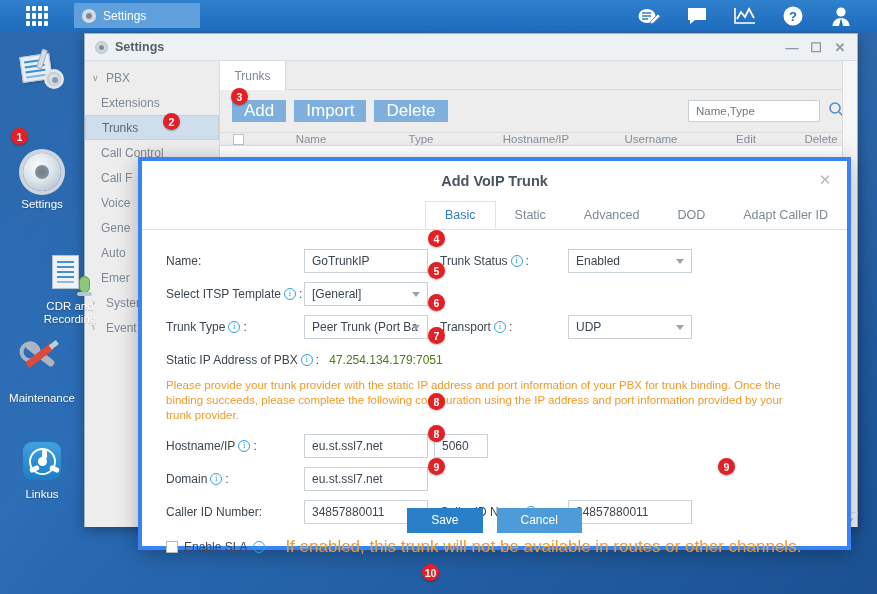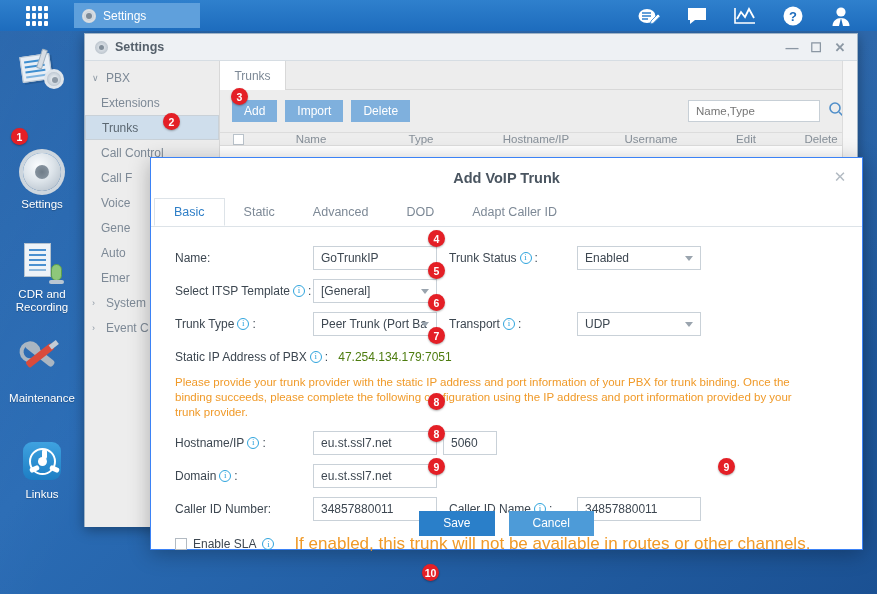--- a/index.html
+++ b/index.html
@@ -153,21 +153,21 @@
   .tree .caret { font-size:9px; color:#8b97a3; width:9px; }
 
   .content { flex:1; background:#fff; position:relative; }
   .tabs-row { height:29px; background:#ededed; border-bottom:1px solid #d8d8d8; display:flex; }
   .tabs-row .tab {
     min-width:66px; padding:0 13px; height:29px; display:flex;align-items:center;justify-content:center;
     font-size:12px; color:#7d8996; background:#fff; border-right:1px solid #d8d8d8;
   }
   .toolbar { height:42px; background:#ededed; display:flex; align-items:center; padding:0 12px; gap:8px; position:relative;}
   .btn-blue {
-    background:#7fb0dd; color:#fff; font-size:12px; border:none;
+    background:#7fb0dd; color:#fff; font-size:17px; border:none;
     height:22px; padding:0 12px; cursor:pointer; font-family:inherit;
   }
   .search-wrap { margin-left:auto; display:flex; align-items:center; gap:8px; }
   .search-box {
     width:132px;height:22px;border:1px solid #c7cfd6;background:#fff;
     font-size:11.5px;color:#a9b3bc;padding:0 7px; font-family:inherit;
   }
   .search-ico { color:#4f8ec9; font-size:15px; }
 
   .thead {
@@ -184,33 +184,33 @@
     position:absolute; right:0; top:0; width:15px; height:100%;
     background:#f6f6f6; border-left:1px solid #dcdcdc;
   }
   .vscroll .arrow{
     position:absolute; bottom:0; width:15px;height:15px; display:flex;align-items:center;justify-content:center;
     color:#9aa4ae; font-size:8px; border-top:1px solid #e2e2e2;
   }
 
   
   .modal {
-    position:absolute; left:150px; top:157px; width:713px; height:393px;
-    background:#fff; border:1px solid #3b82f6; z-index:30;
+    position:absolute; left:138px; top:157px; width:713px; height:393px;
+    background:#fff; border:4px solid #3b82f6; z-index:30;
     box-shadow:0 4px 20px rgba(0,0,0,.28);
   }
   .modal-head { height:40px; position:relative; }
   .modal-title {
     text-align:center; line-height:40px; font-size:14.5px; font-weight:bold; color:#4a5560;
   }
   .modal-close {
     position:absolute; right:12px; top:9px; width:20px;height:20px;
     display:flex;align-items:center;justify-content:center; color:#b2bac2; font-size:15px; cursor:pointer;
   }
-  .mtabs { display:flex; border-bottom:1px solid #dde3e8; padding-left:3px; }
+  .mtabs { display:flex; border-bottom:1px solid #dde3e8; padding-left:3px;justify-content:flex-end; }
   .mtabs .mt {
     padding:0 19px; height:28px; display:flex;align-items:center;
     font-size:12.5px; color:#7d8996;
   }
   .mtabs .mt.active {
     color:#2f7fc7; border:1px solid #dde3e8; border-bottom:1px solid #fff;
     margin-bottom:-1px; background:#fff;
   }
 
   .form { padding:14px 0 0 0; font-size:12px; color:#3d4751; position:relative; }
@@ -332,21 +332,21 @@
     </div>
   </div>
 
   <div class="lx" style="top:118px;">
     <div class="ic ic-gear">
       <span class="g"></span>
     </div>
     <div class="lbl">Settings</div>
   </div>
 
-  <div class="lx" style="top:208px;">
+  <div class="lx" style="top:220px;margin-left:28px;">
     <div class="ic ic-cdr">
       <span class="doc"></span>
         <span class="mic"></span>
         <span class="base"></span>
     </div>
     <div class="lbl">CDR and Recording</div>
   </div>
 
   <div class="lx" style="top:312px;">
     <div class="ic ic-maint">

